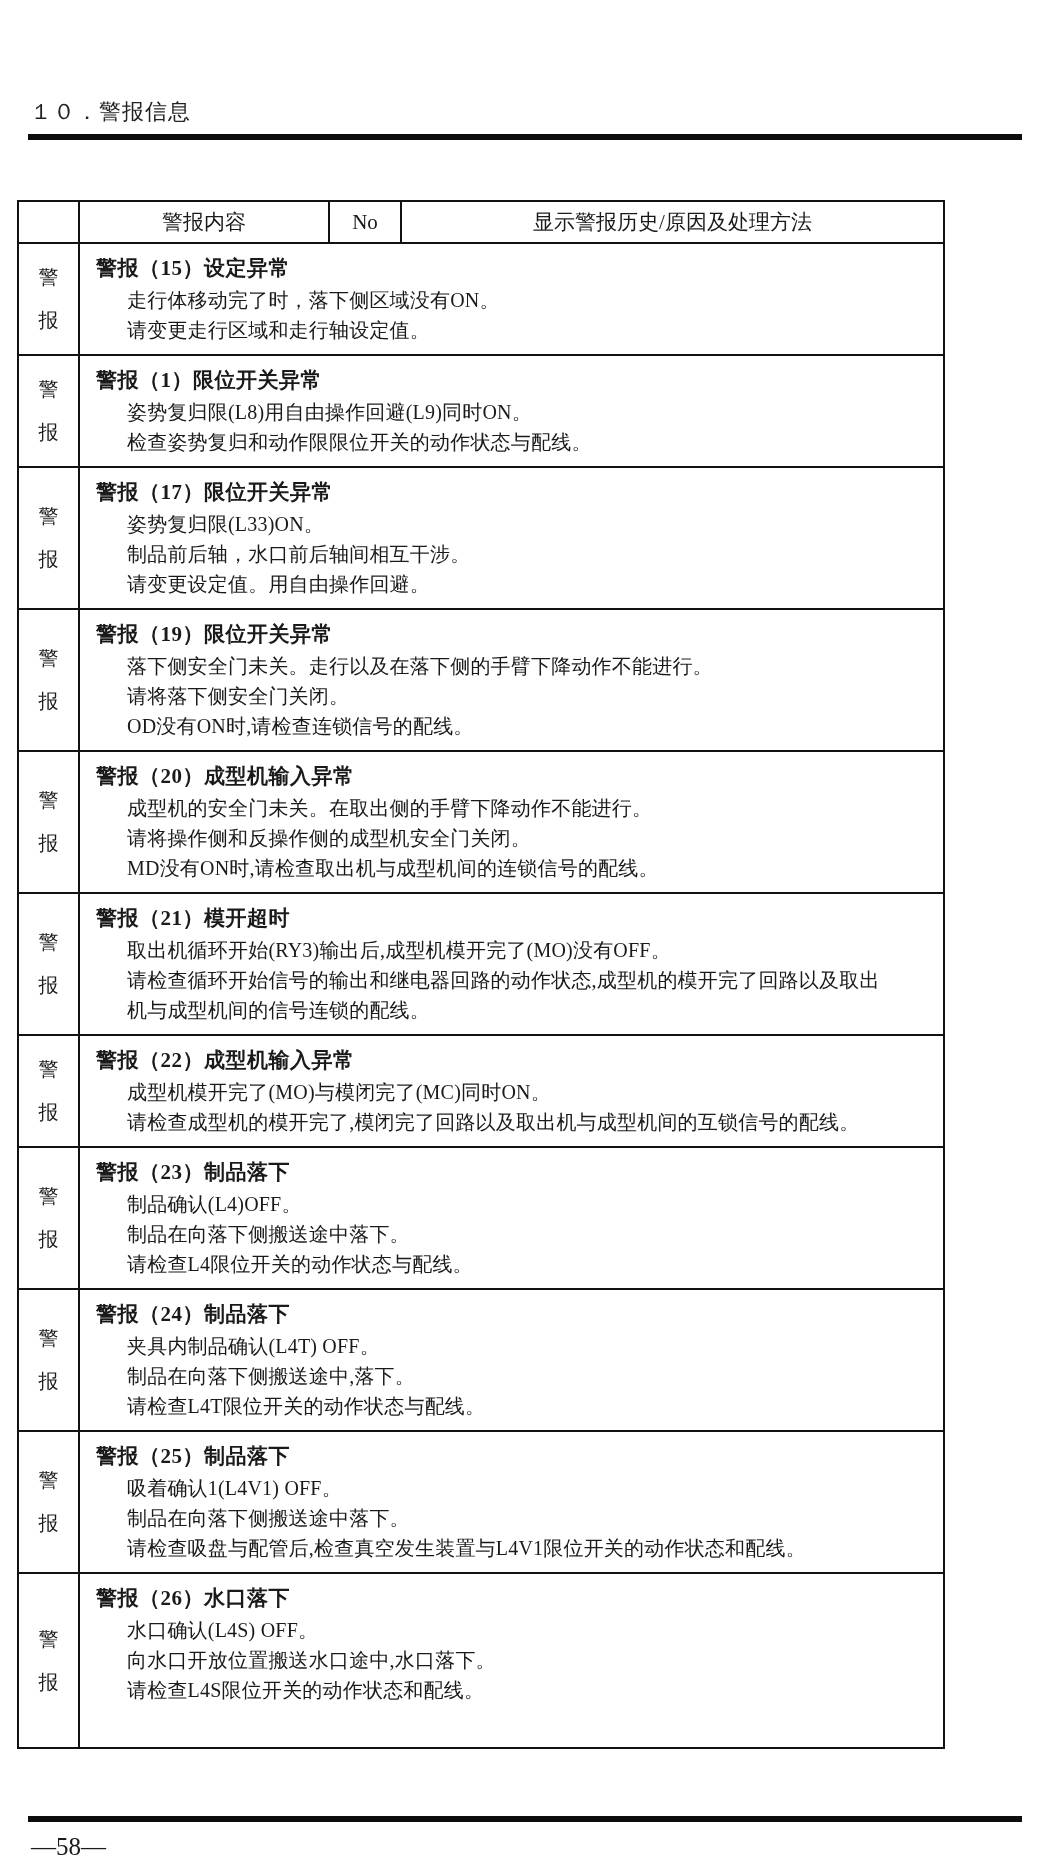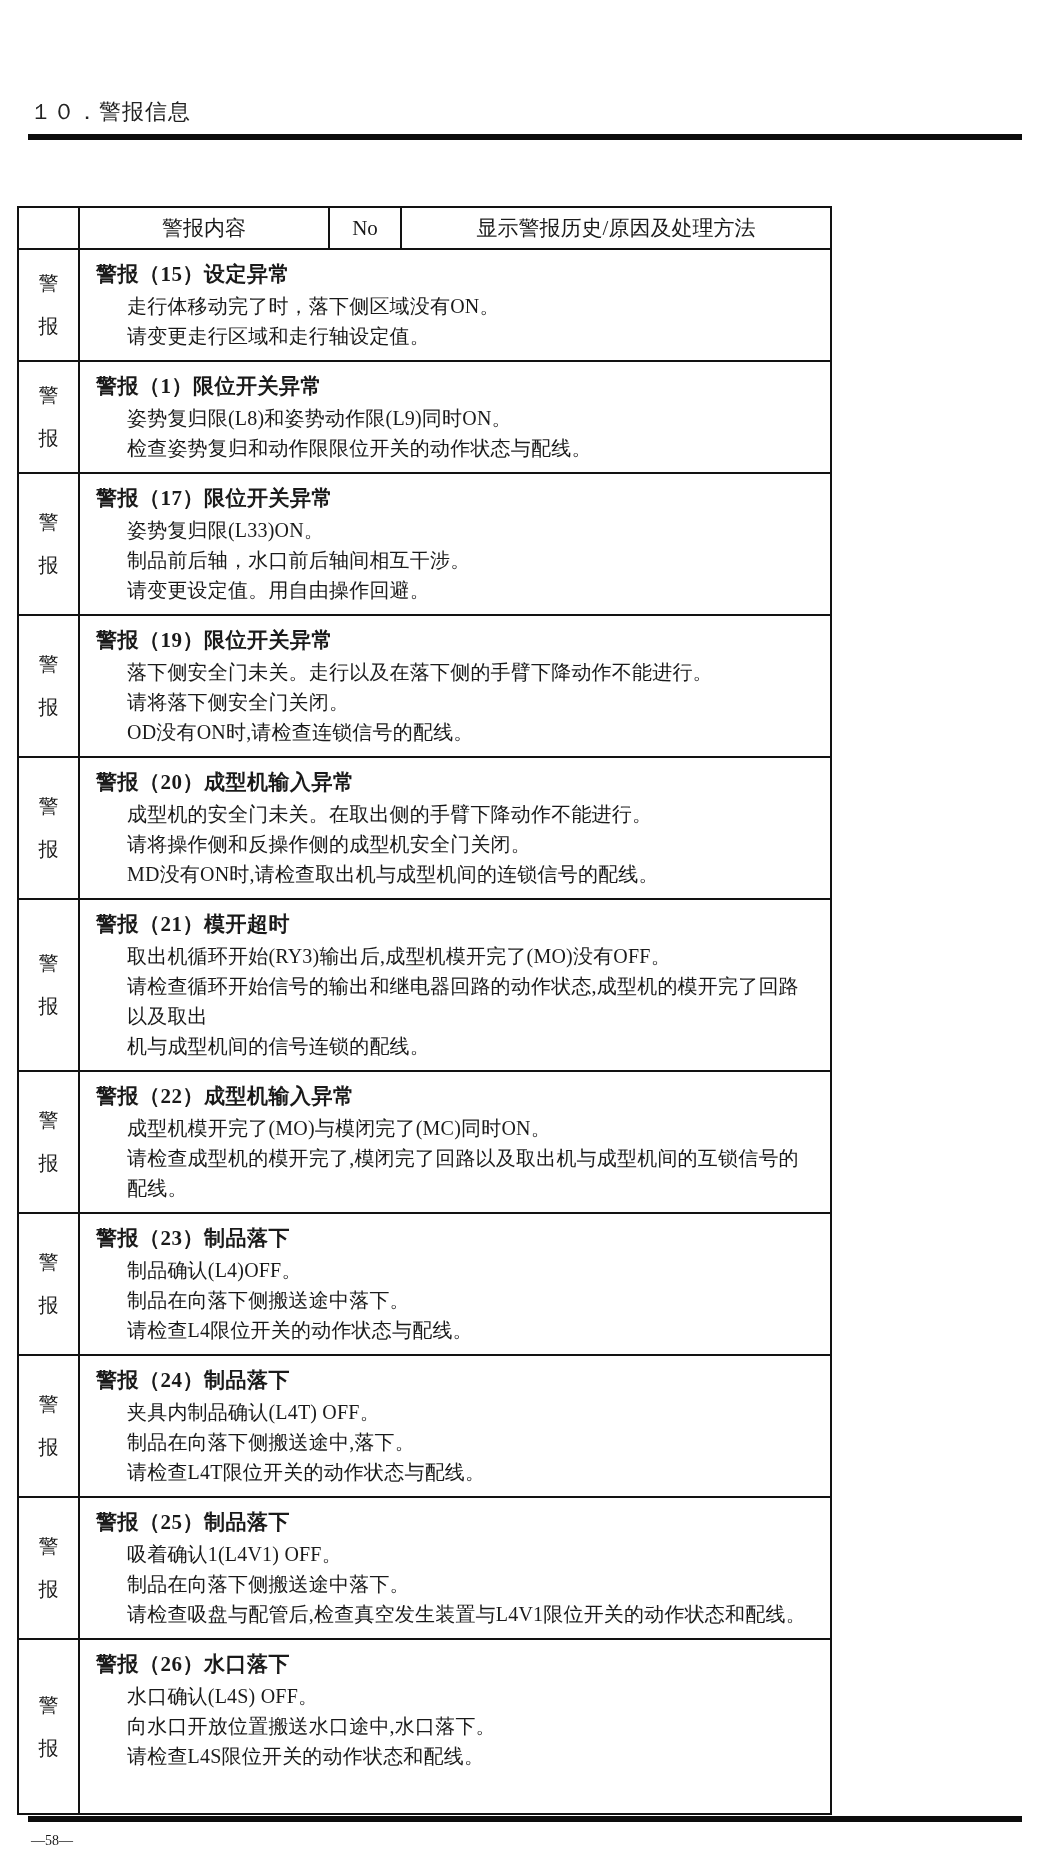--- a/index.html
+++ b/index.html
@@ -14,22 +14,22 @@
   .doc-title {
     position: absolute; left: 30px; top: 97px;
     font-size: 22px; font-weight: 400; letter-spacing: 1px;
     color: #222;
   }
   .title-rule {
     position: absolute; left: 28px; top: 134px;
     width: 994px; height: 6px; background: #0d0d0d;
   }
   table.alarm-table {
-    position: absolute; left: 17px; top: 206px;
-    width: 815px;
+    position: absolute; left: 17px; top: 200px;
+    width: 928px;
     border-collapse: collapse;
     table-layout: fixed;
   }
   .alarm-table th, .alarm-table td {
     border: 2px solid #121212;
     vertical-align: middle;
   }
   .alarm-table thead th {
     height: 42px;
     font-weight: 400;
@@ -63,21 +63,21 @@
     line-height: 30px;
     letter-spacing: 0.2px;
     margin-left: 31px;
   }
   .footer-rule {
     position: absolute; left: 28px; top: 1816px;
     width: 994px; height: 6px; background: #0d0d0d;
   }
   .page-number {
     position: absolute; left: 31px; top: 1833px;
-    font-size: 14px; color: #1a1a1a;
+    font-size: 25px; color: #1a1a1a;
   }
 </style>
 </head>
 <body>
 
 <div class="doc-title">１０．警报信息</div>
 <div class="title-rule"></div>
 
 <table class="alarm-table">
   <colgroup>
@@ -110,21 +110,21 @@
       </tr>
       <tr>
         <td class="row-label-cell">
           <div class="row-label-stack">
             <span>警</span>
             <span>报</span>
           </div>
         </td>
         <td class="row-content-cell" colspan="3">
           <div class="row-title">警报（1）限位开关异常</div>
-          <div class="row-line">姿势复归限(L8)和姿势动作限(L9)同时ON。</div>
+          <div class="row-line">姿势复归限(L8)用自由操作回避(L9)同时ON。</div>
           <div class="row-line">检查姿势复归和动作限限位开关的动作状态与配线。</div>
         </td>
       </tr>
       <tr>
         <td class="row-label-cell">
           <div class="row-label-stack">
             <span>警</span>
             <span>报</span>
           </div>
         </td>

